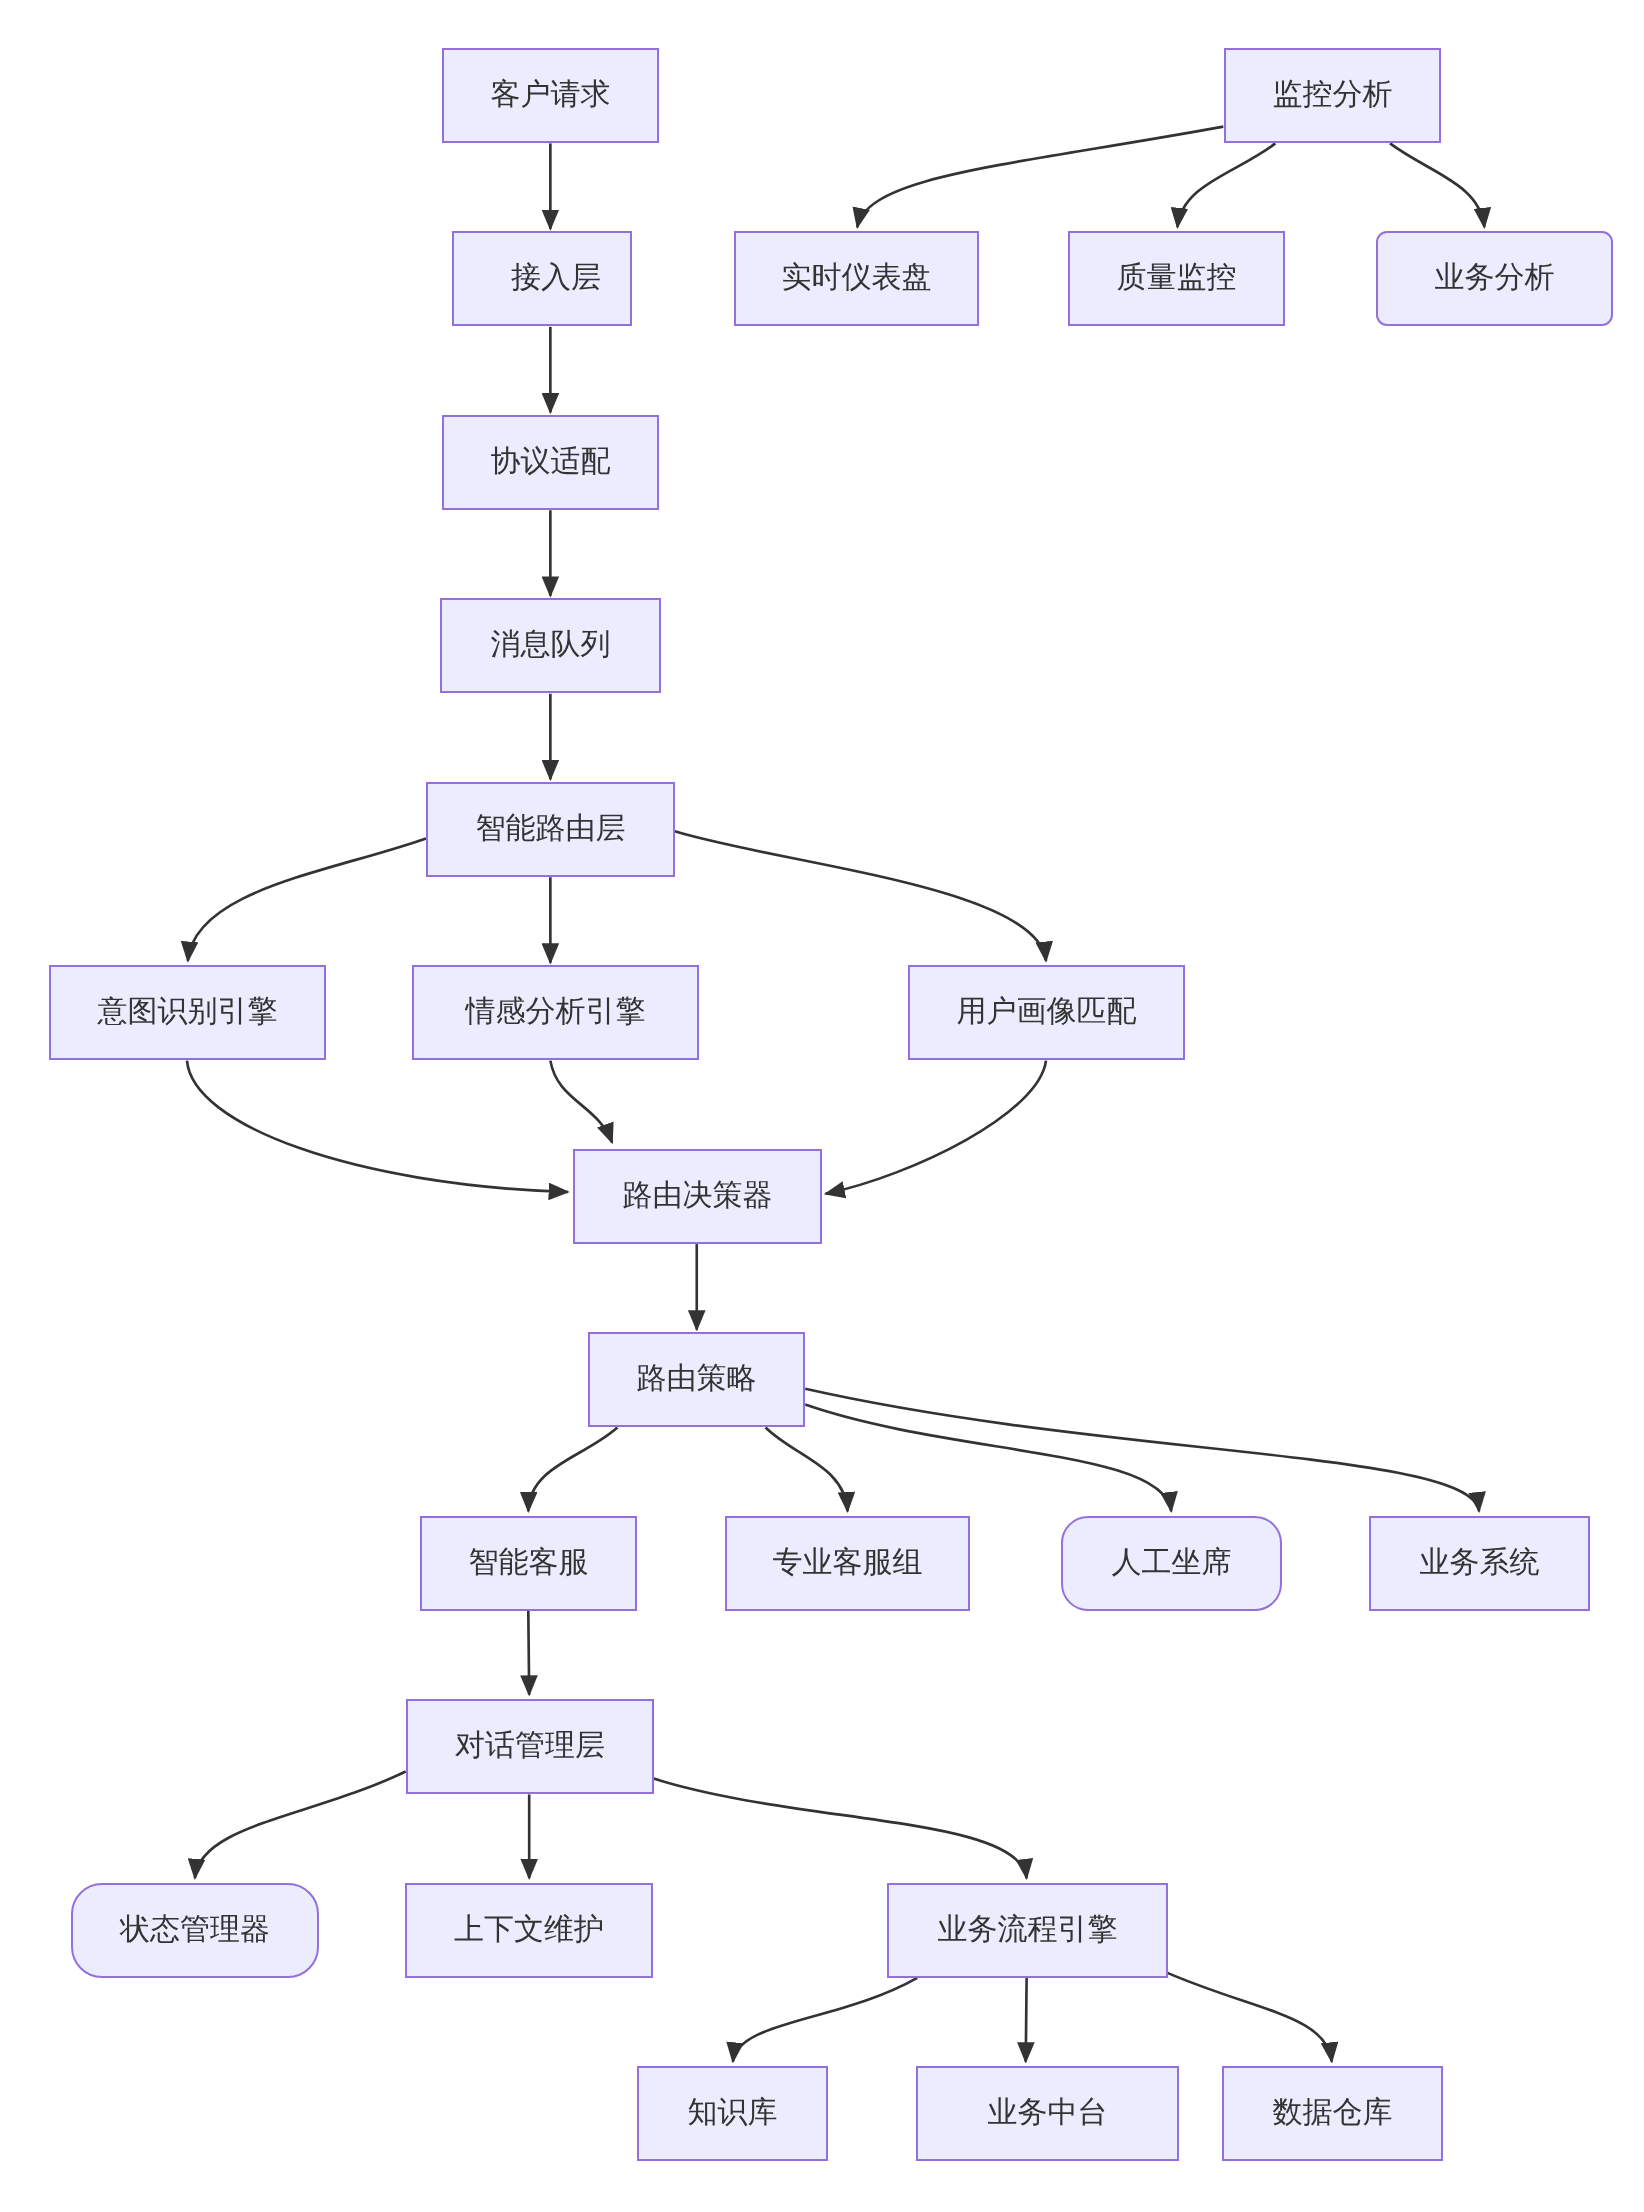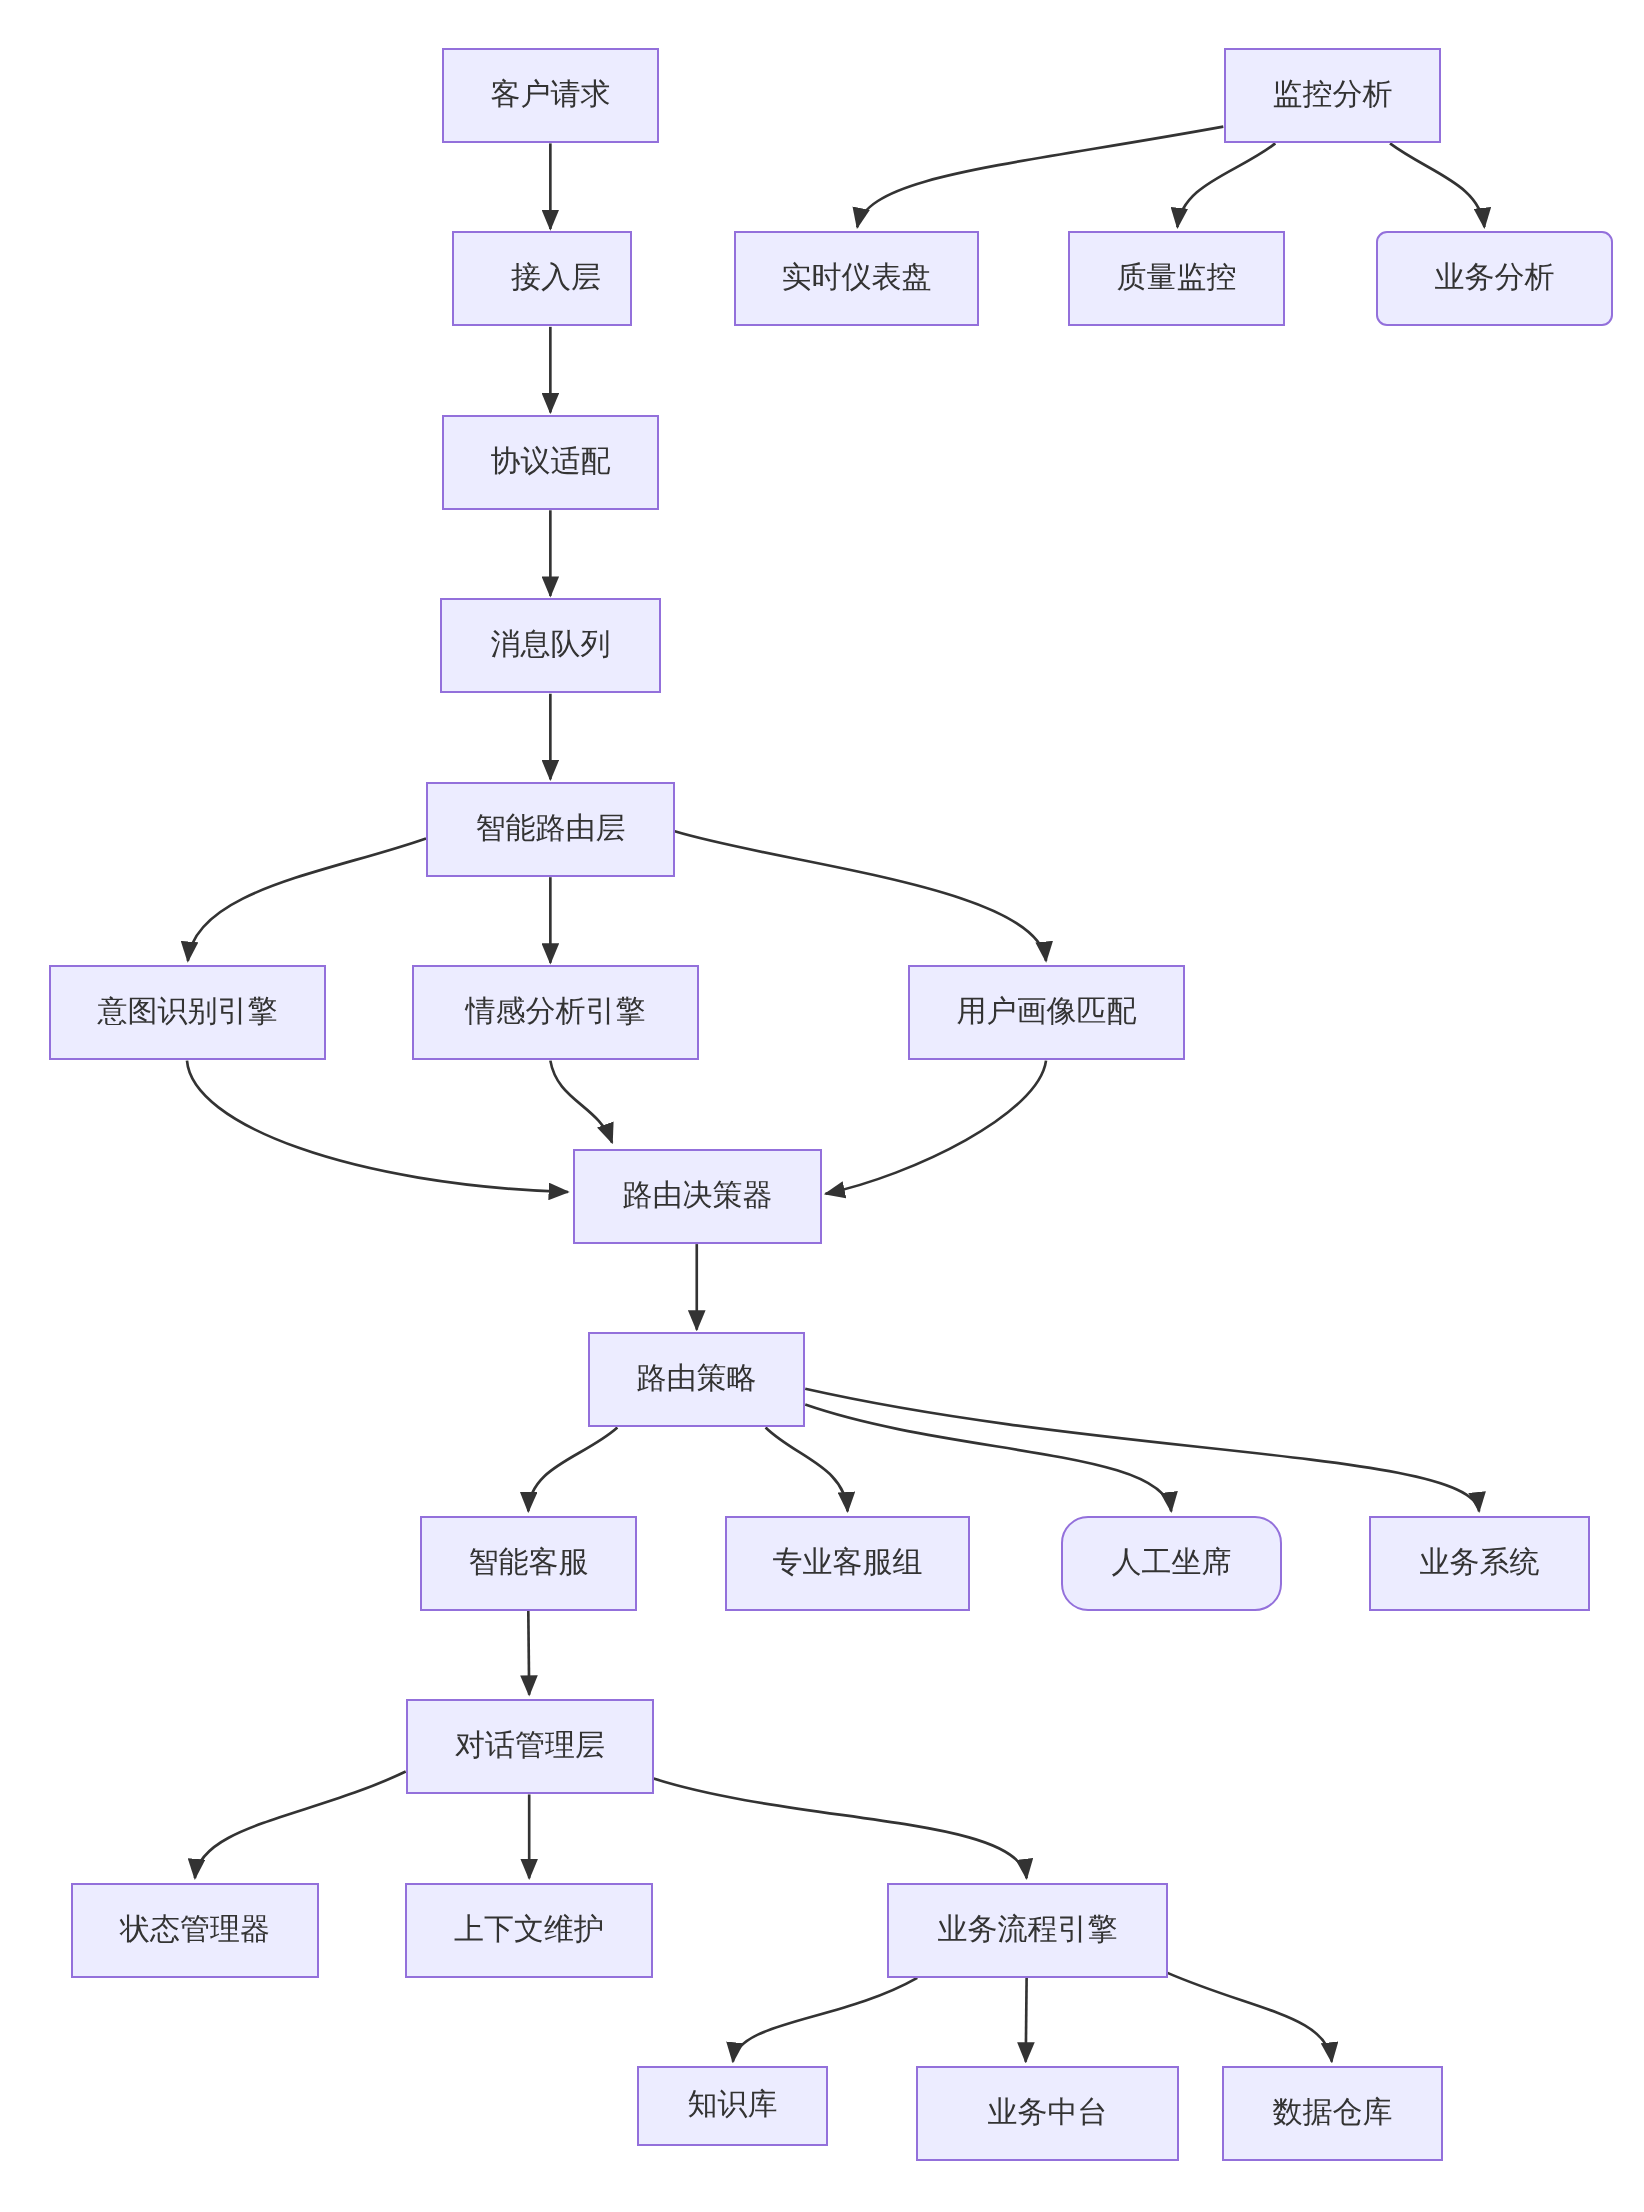--- a/index.html
+++ b/index.html
@@ -87,21 +87,21 @@
   <div class="node" style="left:49px;top:965px;width:277px;height:95px;">意图识别引擎</div>
   <div class="node" style="left:412px;top:965px;width:287px;height:95px;">情感分析引擎</div>
   <div class="node" style="left:908px;top:965px;width:277px;height:95px;">用户画像匹配</div>
   <div class="node" style="left:573px;top:1149px;width:249px;height:95px;">路由决策器</div>
   <div class="node" style="left:588px;top:1332px;width:217px;height:95px;">路由策略</div>
   <div class="node" style="left:420px;top:1516px;width:217px;height:95px;">智能客服</div>
   <div class="node" style="left:725px;top:1516px;width:245px;height:95px;">专业客服组</div>
   <div class="node" style="left:1061px;top:1516px;width:221px;height:95px;border-radius:27px;">人工坐席</div>
   <div class="node" style="left:1369px;top:1516px;width:221px;height:95px;">业务系统</div>
   <div class="node" style="left:406px;top:1699px;width:248px;height:95px;">对话管理层</div>
-  <div class="node" style="left:71px;top:1883px;width:248px;height:95px;">状态管理器</div>
+  <div class="node" style="left:71px;top:1883px;width:248px;height:95px;border-radius:31px;">状态管理器</div>
   <div class="node" style="left:405px;top:1883px;width:248px;height:95px;">上下文维护</div>
   <div class="node" style="left:887px;top:1883px;width:281px;height:95px;">业务流程引擎</div>
-  <div class="node" style="left:637px;top:2066px;width:191px;height:80px;">知识库</div>
+  <div class="node" style="left:637px;top:2066px;width:191px;height:95px;">知识库</div>
   <div class="node" style="left:916px;top:2066px;width:263px;height:95px;">业务中台</div>
   <div class="node" style="left:1222px;top:2066px;width:221px;height:95px;">数据仓库</div>
 
 </div>
 
 
 </body></html>

